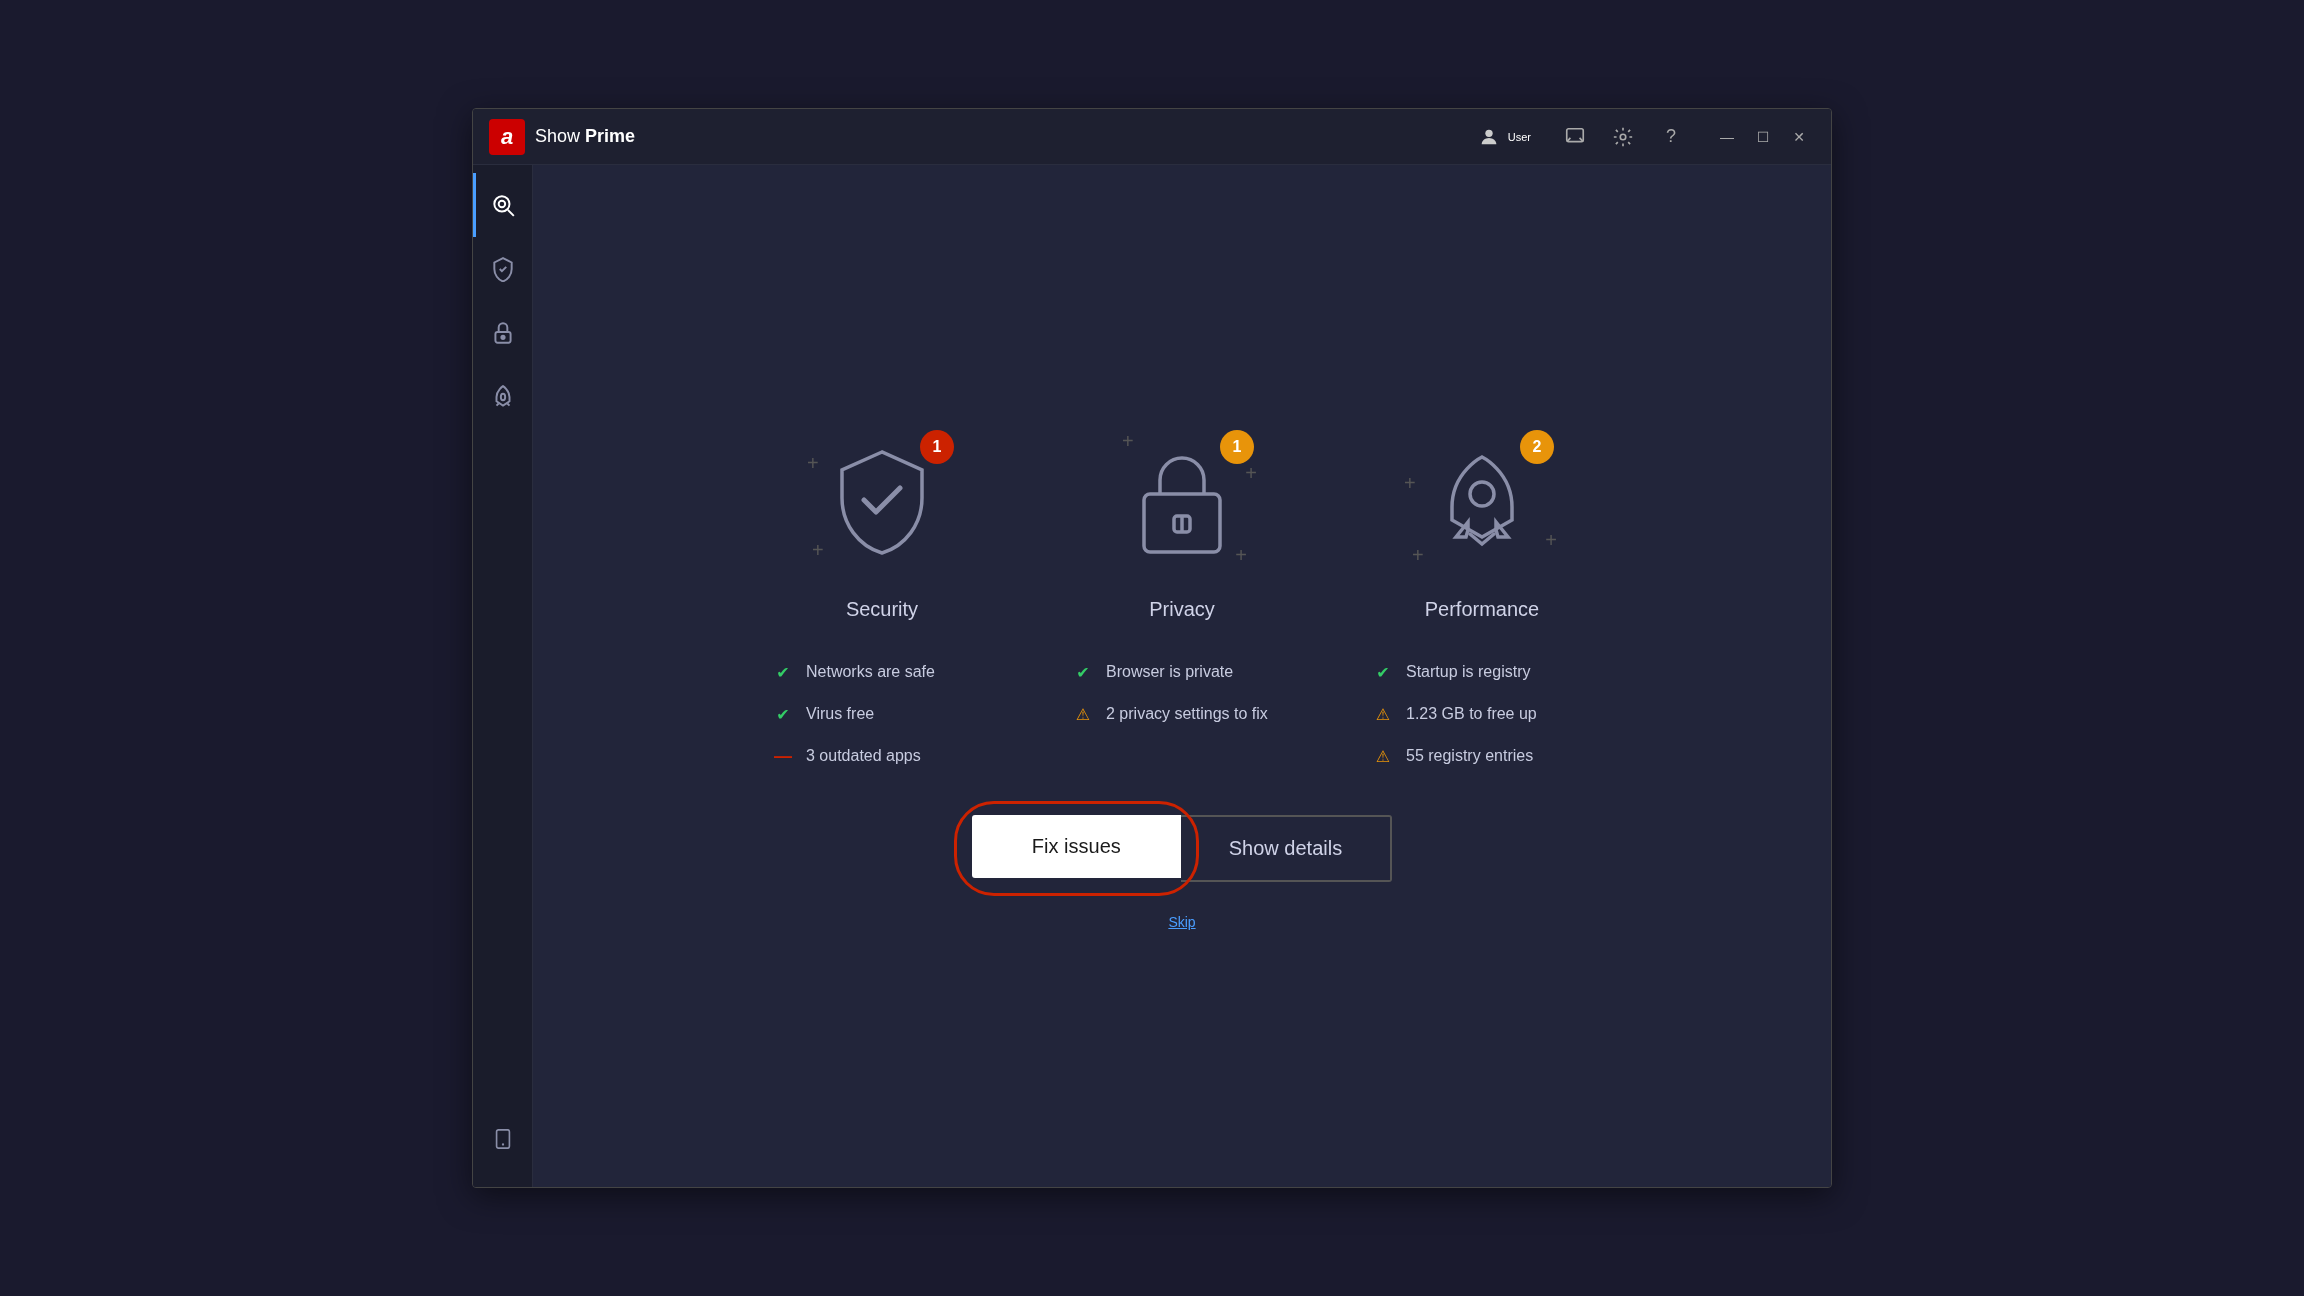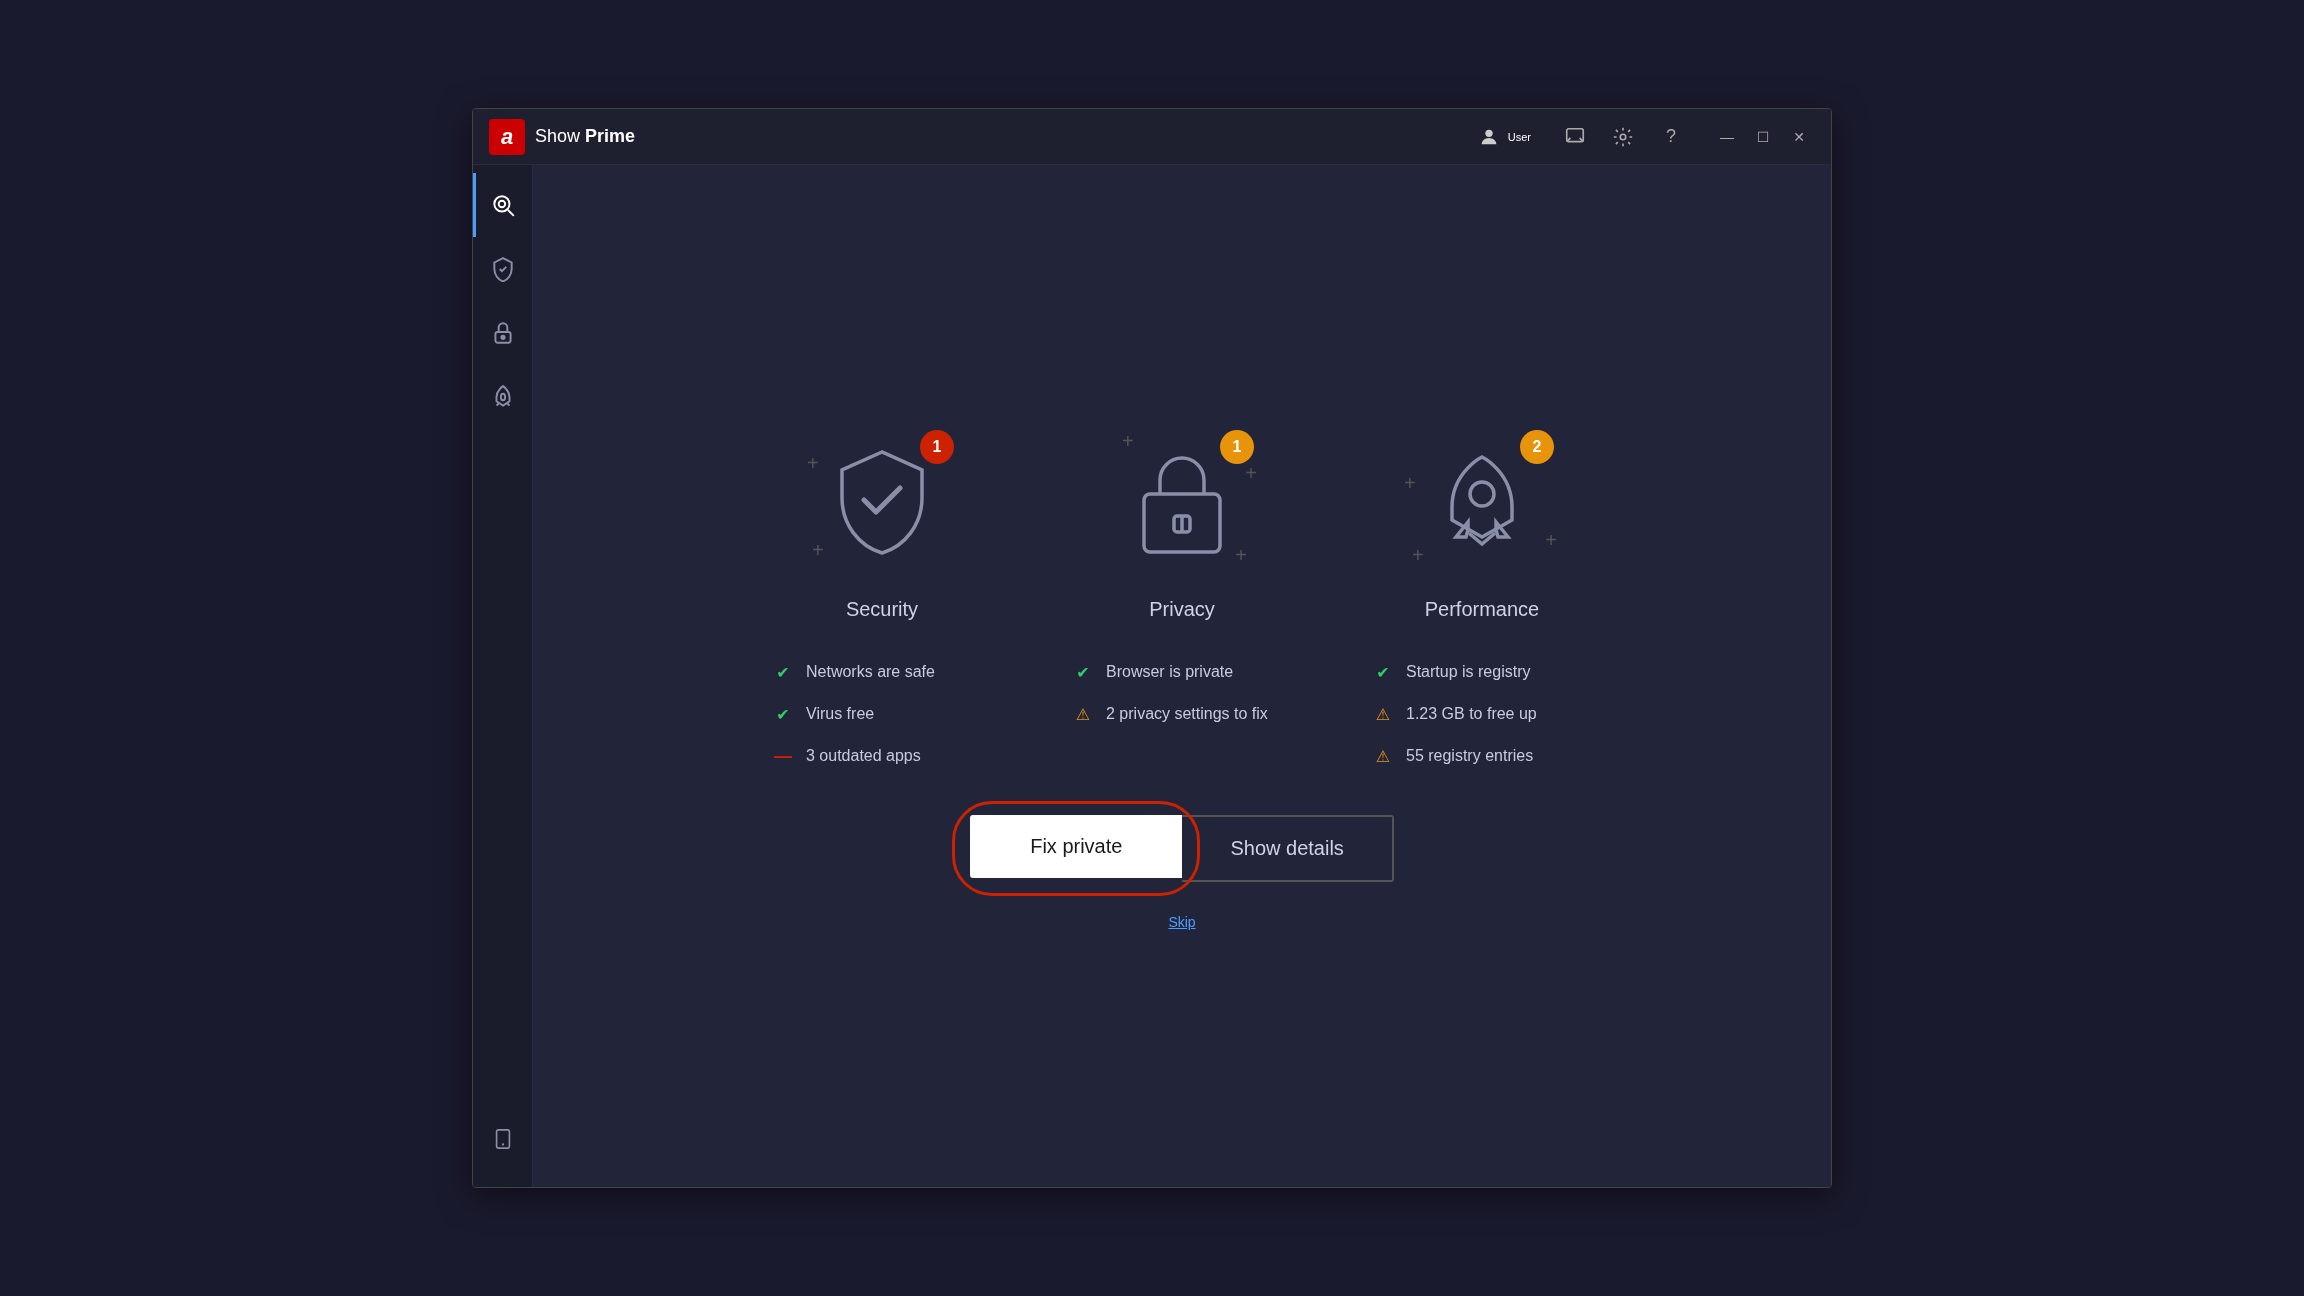--- a/index.html
+++ b/index.html
@@ -463,21 +463,21 @@
               <span class="status-icon warn-orange">⚠</span>
               <span>55 registry entries</span>
             </div>
           </div>
         </div>
 
       </div>
 
       <div class="buttons-row">
         <div class="btn-fix-wrapper">
-          <button class="btn-fix">Fix private</button>
+          <button class="btn-fix">Fix issues</button>
           <div class="btn-fix-circle"></div>
         </div>
         <button class="btn-show">Show details</button>
       </div>
 
       <div class="skip-link">Skip</div>
 
     </div>
   </div>
 </div>

